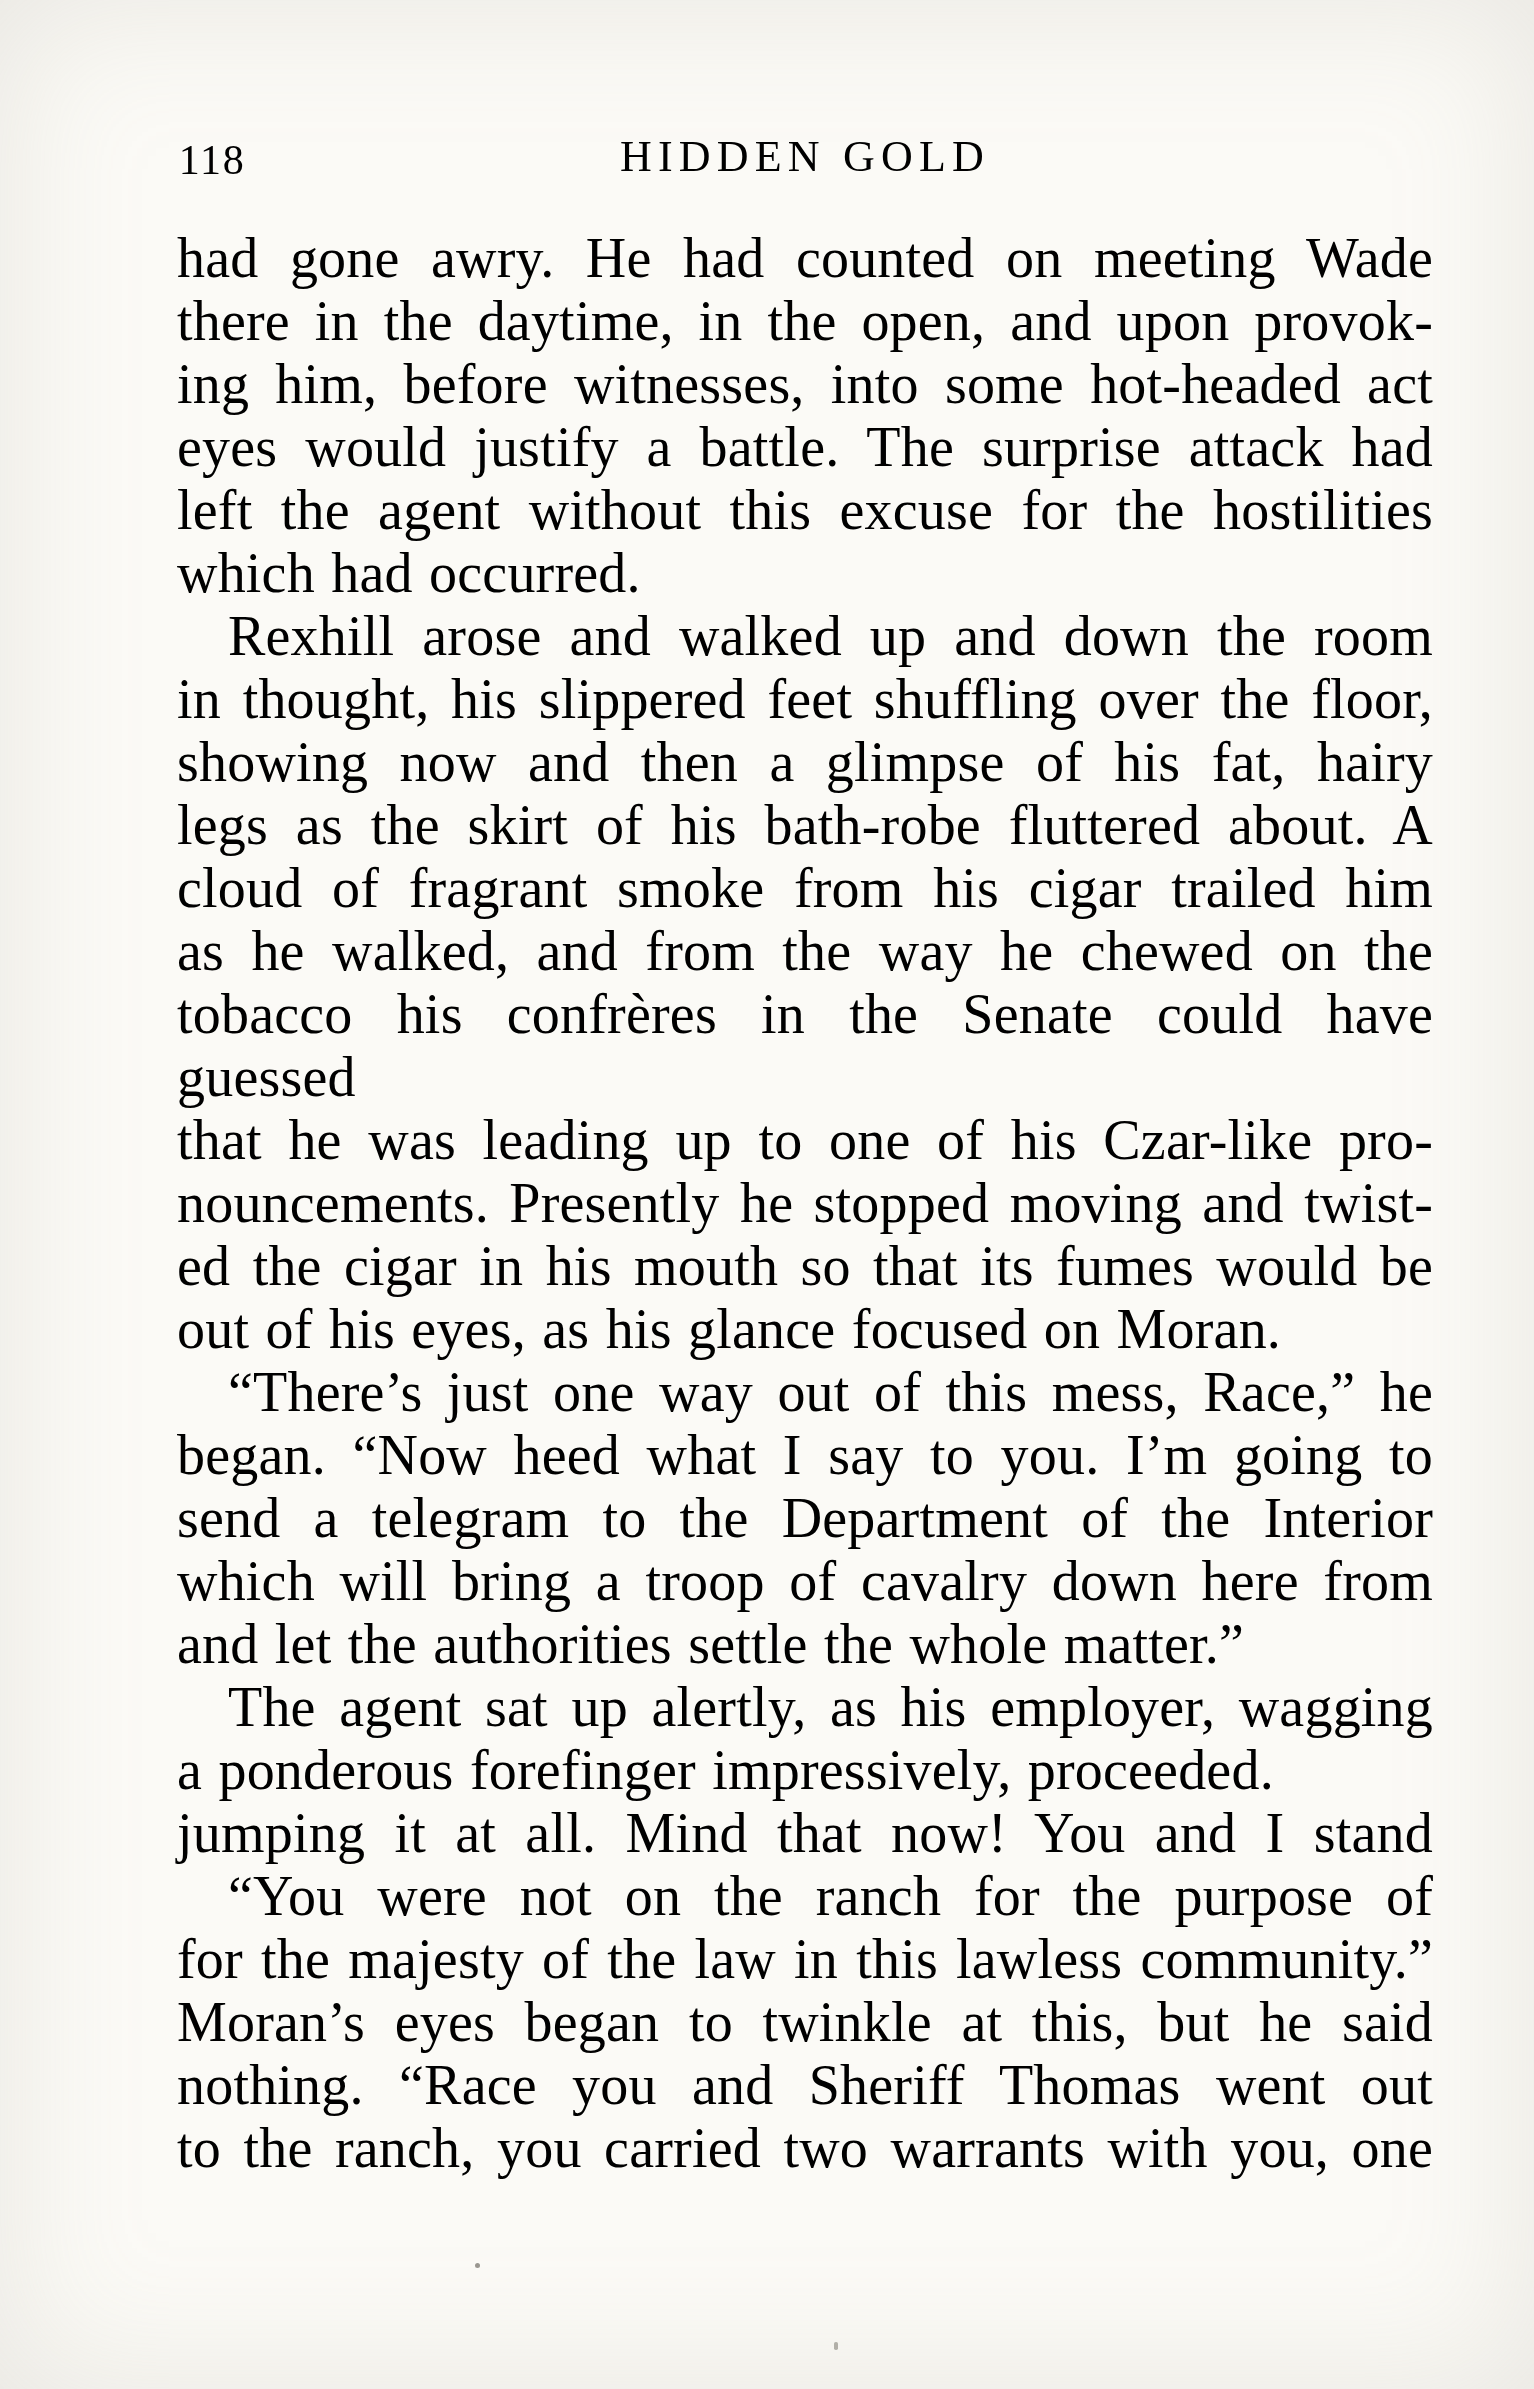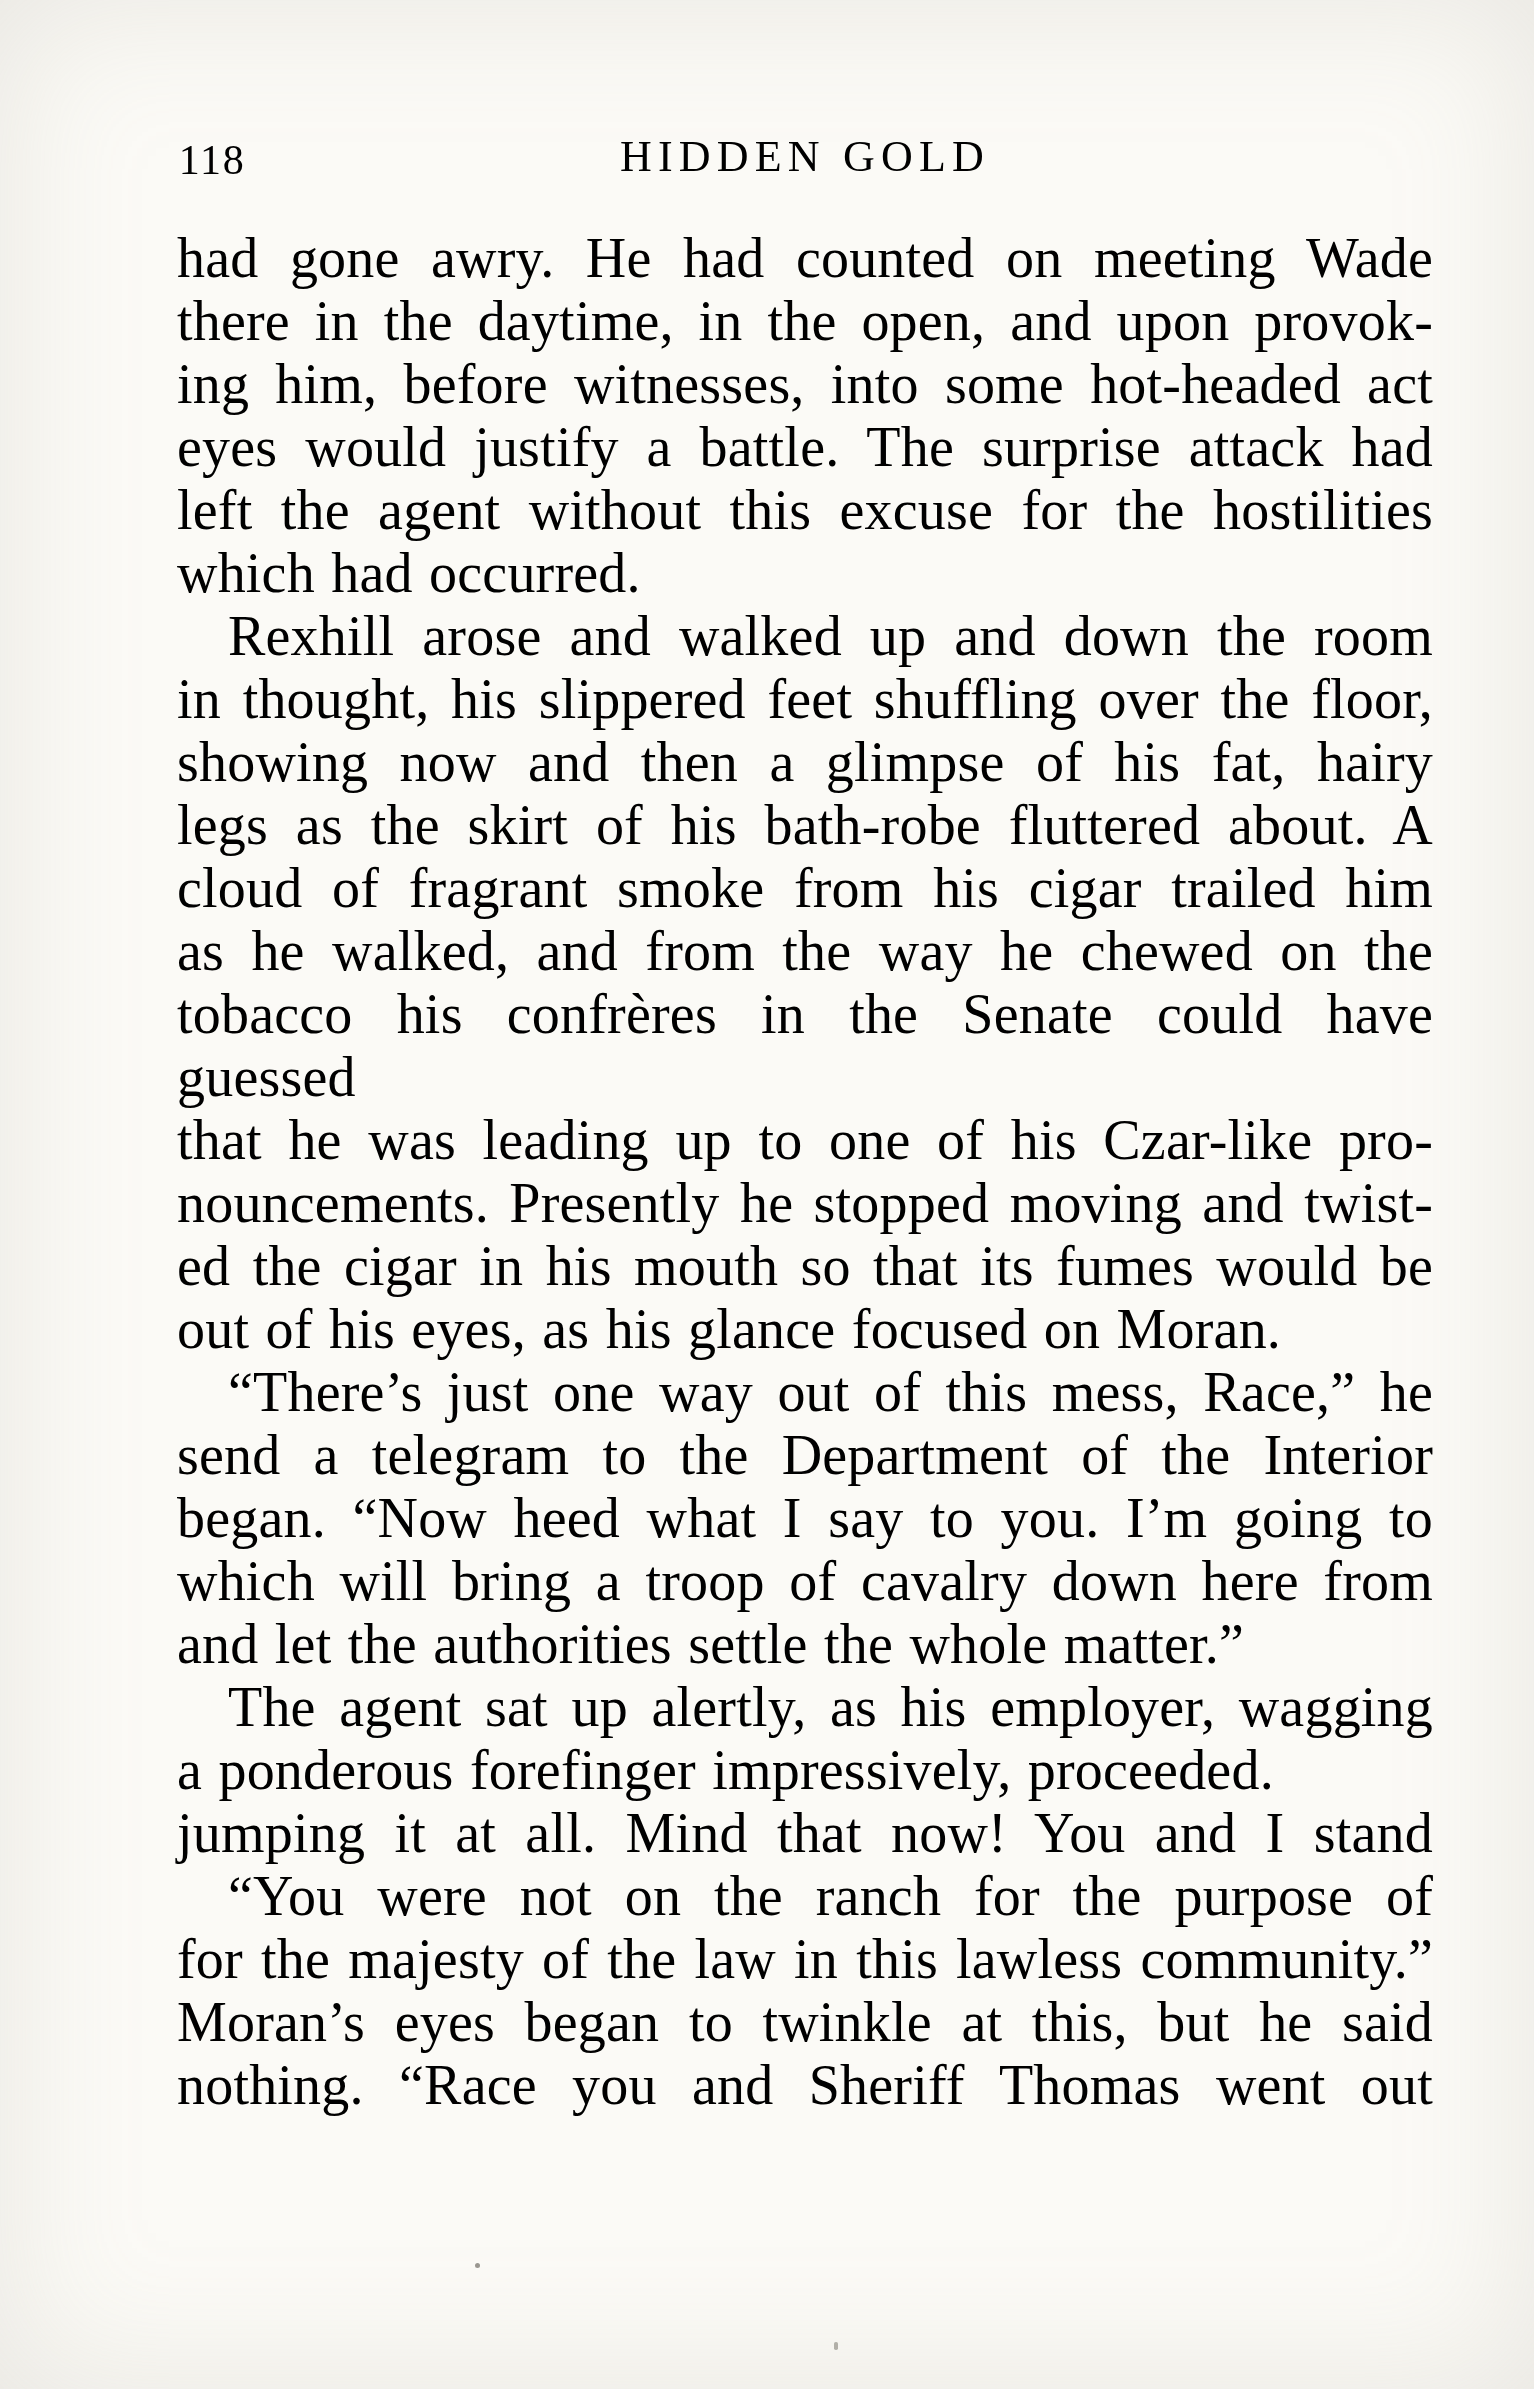--- a/index.html
+++ b/index.html
@@ -87,37 +87,38 @@
       <div class="line">as he walked, and from the way he chewed on the</div>
       <div class="line"><span>tobacco his </span><span class="italic">confrères</span><span> in the Senate could have guessed</span></div>
       <div class="line">that he was leading up to one of his Czar-like pro-</div>
       <div class="line">nouncements. Presently he stopped moving and twist-</div>
       <div class="line">ed the cigar in his mouth so that its fumes would be</div>
       <div class="line para-end">out of his eyes, as his glance focused on Moran.</div>
     </div>
 
     <div class="para">
       <div class="line indent">“There’s just one way out of this mess, Race,” he</div>
+      <div class="line">began. “Now heed what I say to you. I’m going to</div>
       <div class="line">send a telegram to the Department of the Interior</div>
-      <div class="line">began. “Now heed what I say to you. I’m going to</div>
       <div class="line">which will bring a troop of cavalry down here from</div>
       <div class="line para-end">and let the authorities settle the whole matter.”</div>
     </div>
 
     <div class="para">
       <div class="line indent">The agent sat up alertly, as his employer, wagging</div>
       <div class="line para-end">a ponderous forefinger impressively, proceeded.</div>
     </div>
 
     <div class="para">
       <div class="line">jumping it at all. Mind that now! You and I stand</div>
       <div class="line indent">“You were not on the ranch for the purpose of</div>
       <div class="line">for the majesty of the law in this lawless community.”</div>
       <div class="line">Moran’s eyes began to twinkle at this, but he said</div>
       <div class="line">nothing. “Race you and Sheriff Thomas went out</div>
+      <div class="line">to the ranch, you carried two warrants with you, one</div>
     </div>
 
   </div>
 
   <div class="speck speck-1"></div>
   <div class="speck speck-2"></div>
 </div>
 
 
 </body></html>

